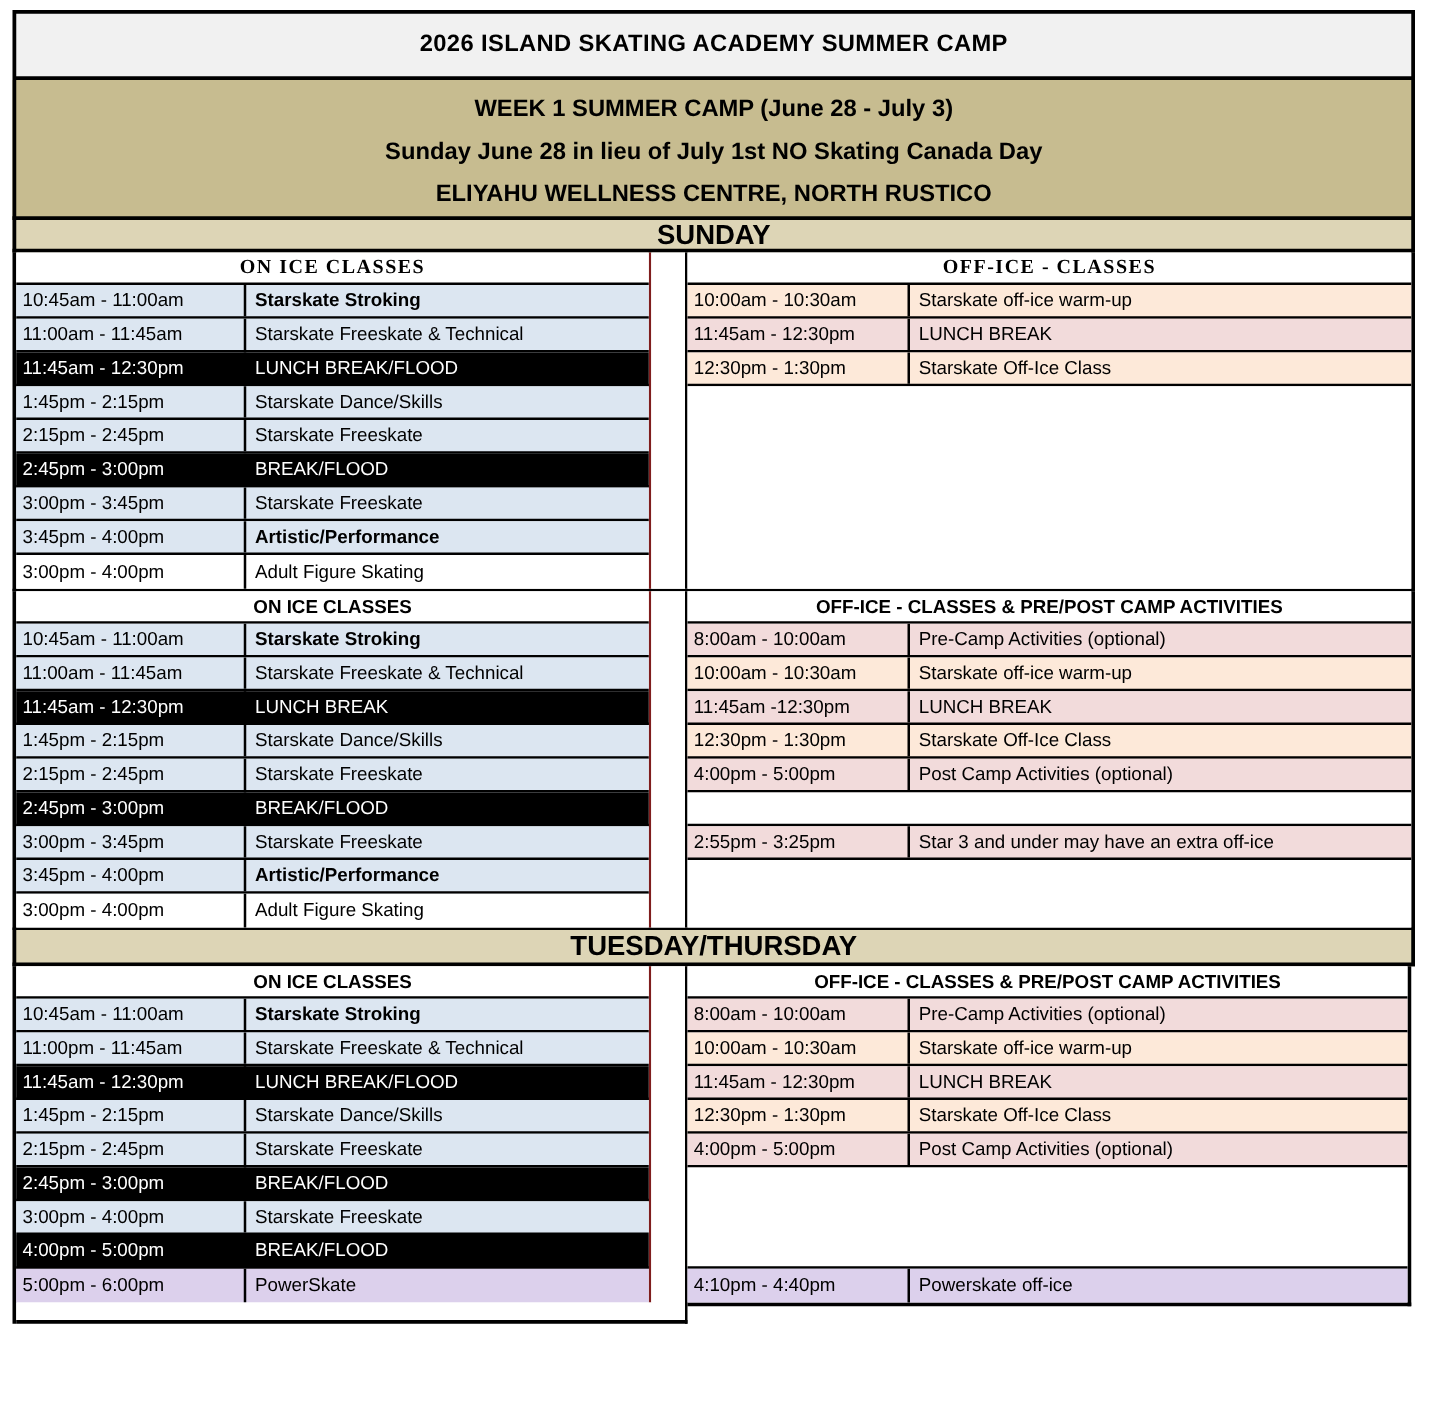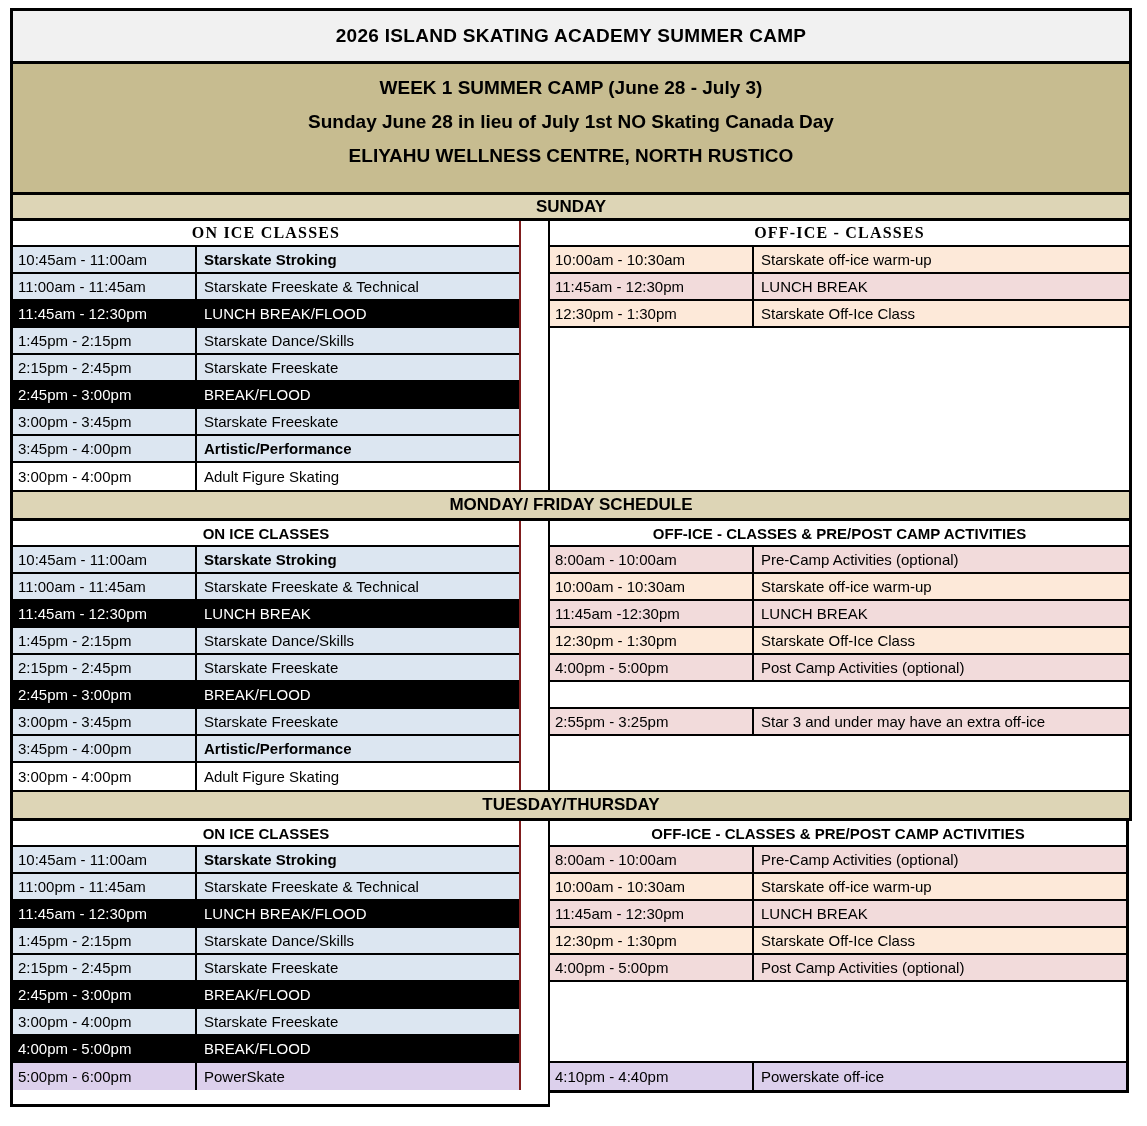--- a/index.html
+++ b/index.html
@@ -21,30 +21,30 @@
     background: #f1f1f1;
     height: 56px;
     display: flex; align-items: center; justify-content: center;
     font-weight: bold; font-size: 19px; letter-spacing: .3px;
   }
   
   .banner {
     border: 3px solid #000; border-top: none;
     background: #c7bc90;
     text-align: center; font-weight: bold; font-size: 19px;
-    padding: 7px 0 19px 0;
+    padding: 7px 0 0 0;
   }
   .banner div { line-height: 34px; }
 
   
   .bar {
     border: 3px solid #000; border-top: none;
     background: #ddd5b6;
     display: flex; align-items: center; justify-content: center;
-    font-weight: bold; font-size: 17px;
+    font-weight: bold; font-size: 22px;
     height: 26px;
   }
   .bar.tall { height: 29px; }
 
   
   .section {
     display: flex;
     border-left: 3px solid #000;
     border-right: 3px solid #000;
     border-bottom: 2px solid #000;
@@ -68,21 +68,21 @@
   .hd {
     height: 26px; border-bottom: 2px solid #000; background: #fff;
     display: flex; align-items: center; justify-content: center;
     font-weight: bold; font-size: 15px;
   }
   .hd.serif { font-family: "Liberation Serif", serif; font-size: 16px; letter-spacing: 1.2px; }
 
   
   .row { display: flex; height: 27px; border-bottom: 2px solid #000; font-size: 15px; align-items: stretch; }
   .row .t { width: 184px; border-right: 2px solid #000; display: flex; align-items: center; padding-left: 5px; }
-  .rcol .row .t { width: 204px; }
+  .rcol .row .t { width: 178px; }
   .row .c { flex: 1; display: flex; align-items: center; padding-left: 7px; }
   .bold { font-weight: bold; }
   .lcol .row:last-child { border-bottom: none; }
 
   
   .blue   { background: #dce6f1; }
   .black  { background: #000; color: #fff; }
   .black .t { border-right-color: #000; }
   .peach  { background: #fde9d9; }
   .pink   { background: #f2dbdb; }
@@ -164,21 +164,20 @@
           <div class="c">LUNCH BREAK</div>
         </div>
         <div class="row peach">
           <div class="t">12:30pm - 1:30pm</div>
           <div class="c">Starskate Off-Ice Class</div>
         </div>
         <div class="filler"></div>
       </div>
     </div>
 
-    <div class="bar tall">MONDAY/ FRIDAY SCHEDULE</div>
     <div class="section mon">
       <div class="lgroup">
         <div class="lflex">
           <div class="lcol">
             <div class="hd">ON ICE CLASSES</div>
             <div class="row blue">
               <div class="t">10:45am - 11:00am</div>
               <div class="c bold">Starskate Stroking</div>
             </div>
             <div class="row blue">

